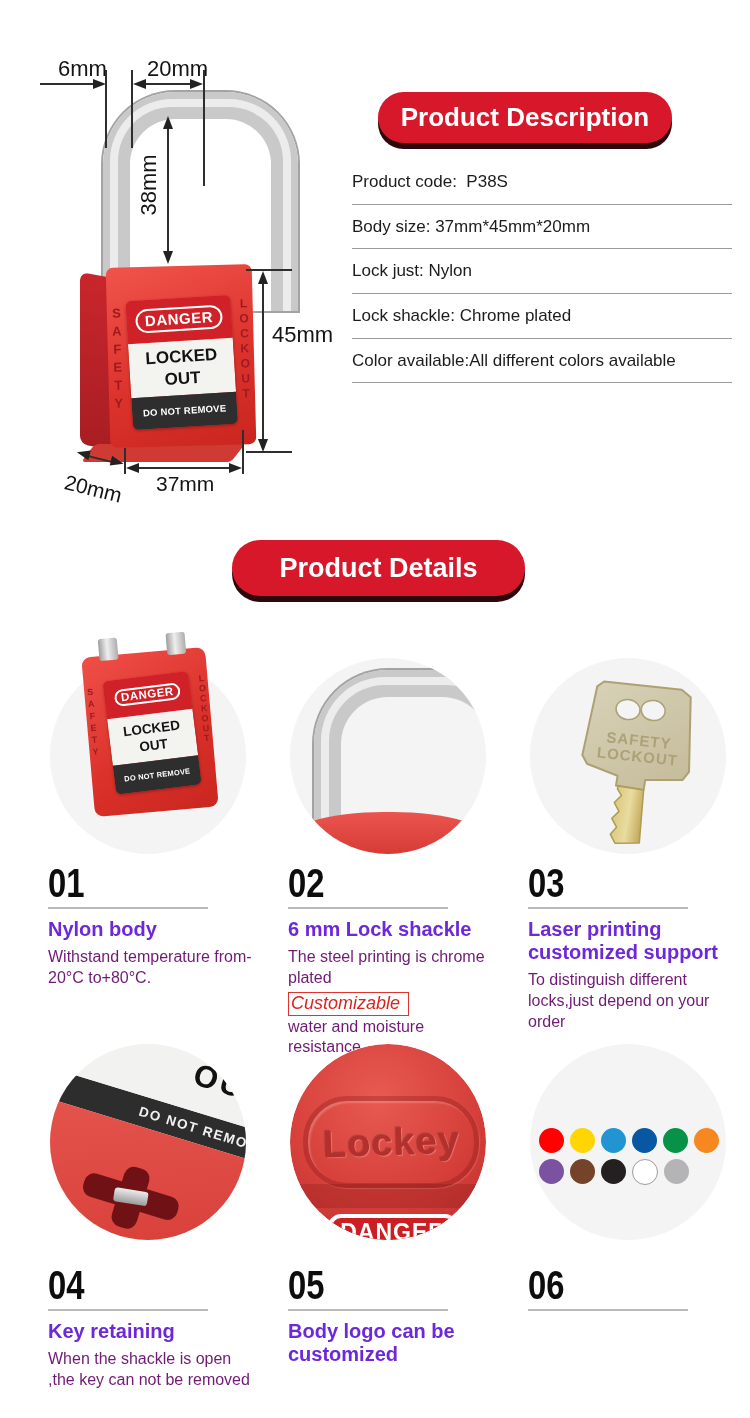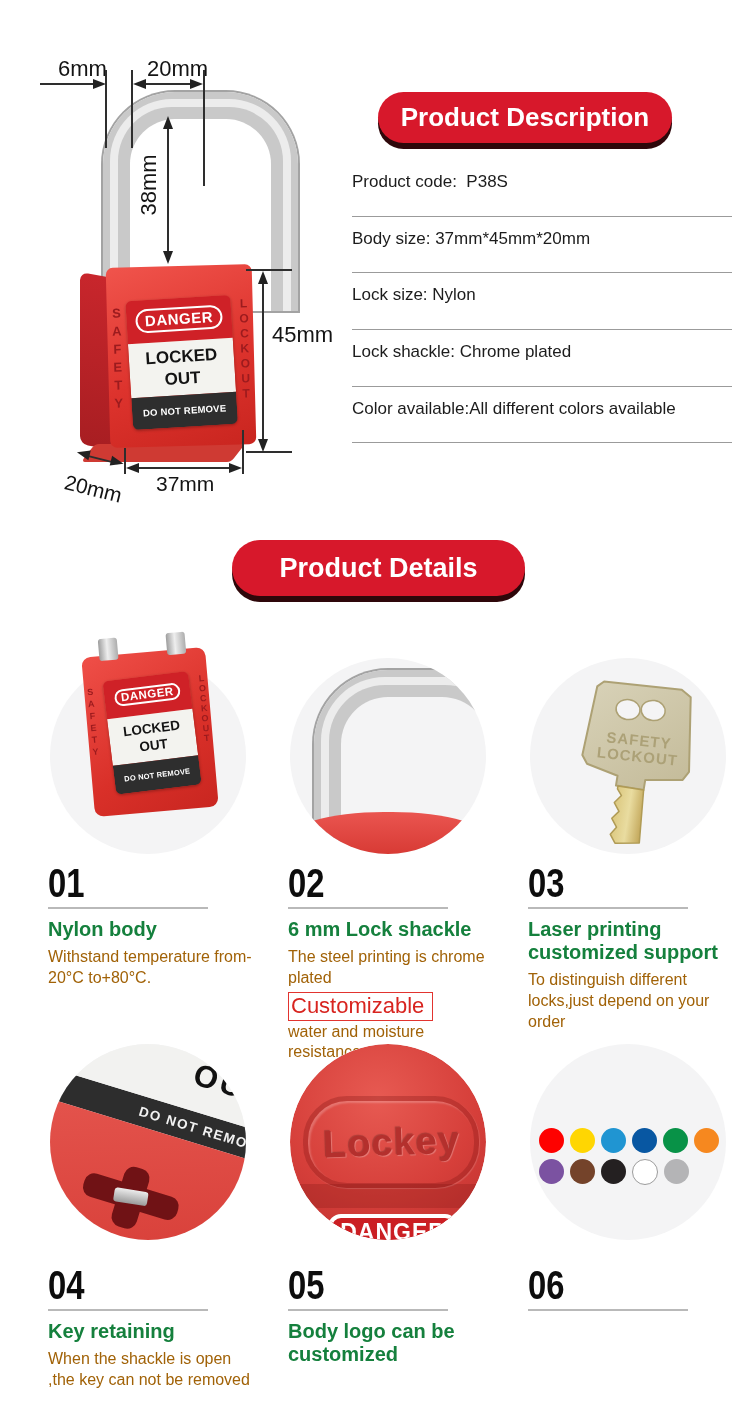--- a/index.html
+++ b/index.html
@@ -42,36 +42,36 @@
   .side-text{position:absolute;writing-mode:vertical-rl;text-orientation:upright;
     color:#9c1b1e;font-weight:bold;}
 
   
   .pill{position:absolute;background:#d7182b;color:#fff;font-weight:bold;
     display:flex;align-items:center;justify-content:center;border-radius:28px;
     box-shadow:0 6px 0 #2e070a;}
 
   
   .specs{position:absolute;left:352px;top:160px;width:380px;}
-  .spec{font-size:17px;color:#1c1c1c;padding:13px 0 24px;border-bottom:1px solid #9b9b9b;
+  .spec{font-size:17px;color:#1c1c1c;padding:13px 0 12px;border-bottom:1px solid #9b9b9b;
     white-space:pre-wrap;line-height:1.1;}
 
   
   .cell{position:absolute;width:240px;}
   .circle{position:relative;width:196px;height:196px;border-radius:50%;background:#f4f4f5;margin:0 auto;}
   .circle.clip{overflow:hidden;}
   .num{font-size:40px;font-weight:800;color:#0d0d0d;margin:10px 0 0 20px;line-height:.95;
     transform:scaleX(.82);transform-origin:left center;}
   .row2 .num{margin-top:26px;}
   .rule{width:160px;height:2px;background:#b9b9b9;margin:5px 0 9px 20px;}
-  .cell h3{font-size:20px;font-weight:bold;color:#15803d;margin:0 0 6px 20px;line-height:1.15;
+  .cell h3{font-size:20px;font-weight:bold;color:#6d28d9;margin:0 0 6px 20px;line-height:1.15;
     white-space:pre-wrap;width:212px;}
-  .cell p{font-size:16px;color:#a16207;margin:0 0 0 20px;line-height:1.3;width:212px;white-space:pre-wrap;}
+  .cell p{font-size:16px;color:#701a75;margin:0 0 0 20px;line-height:1.3;width:212px;white-space:pre-wrap;}
   .hl{display:inline-block;border:1px solid #e2342f;color:#d8241f;margin:3px 0 1px 20px;
-    padding:0 8px 1px 2px;font-size:22px;}
+    padding:0 8px 1px 2px;font-size:18px;font-style:italic;}
 
   
   .c1-body{position:absolute;left:38px;top:-6px;width:124px;height:160px;
     background:linear-gradient(150deg,#ef4f48,#d93029 60%,#c92620);border-radius:9px;transform:rotate(-5deg);}
   .c1-stub{position:absolute;top:-17px;width:19px;height:22px;border-radius:3px;
     background:linear-gradient(90deg,#9d9d9d,#eee 45%,#adadad);}
   .c1-label{position:absolute;left:21px;top:24px;width:86px;height:114px;transform:rotate(-2deg);}
   .c1-label .lab-danger .danger-oval{font-size:11.5px;border-width:2px;padding:0 5px 1px;}
   .c1-label .lab-mid{font-size:13.5px;}
   .c1-label .lab-dnr{font-size:7.5px;}
@@ -181,21 +181,21 @@
       <div class="arr r" style="left:35px;top:0;"></div>
     </div>
     <div class="dimtext" style="left:64px;top:477px;font-size:21px;transform:rotate(14deg);">20mm</div>
   </div>
 
   <div class="pill" style="left:378px;top:92px;width:294px;height:51px;font-size:26px;">Product Description</div>
 
   <div class="specs">
     <div class="spec">Product code:  P38S</div>
     <div class="spec">Body size: 37mm*45mm*20mm</div>
-    <div class="spec">Lock size: Nylon</div>
+    <div class="spec">Lock just: Nylon</div>
     <div class="spec">Lock shackle: Chrome plated</div>
     <div class="spec">Color available:All different colors available</div>
   </div>
 
   <div class="pill" style="left:232px;top:540px;width:293px;height:56px;font-size:27px;">Product Details</div>
 
   <div class="cell" style="left:28px;top:658px;">
     <div class="circle">
       <div class="c1-body">
         <div class="c1-stub" style="left:18px;"></div>

